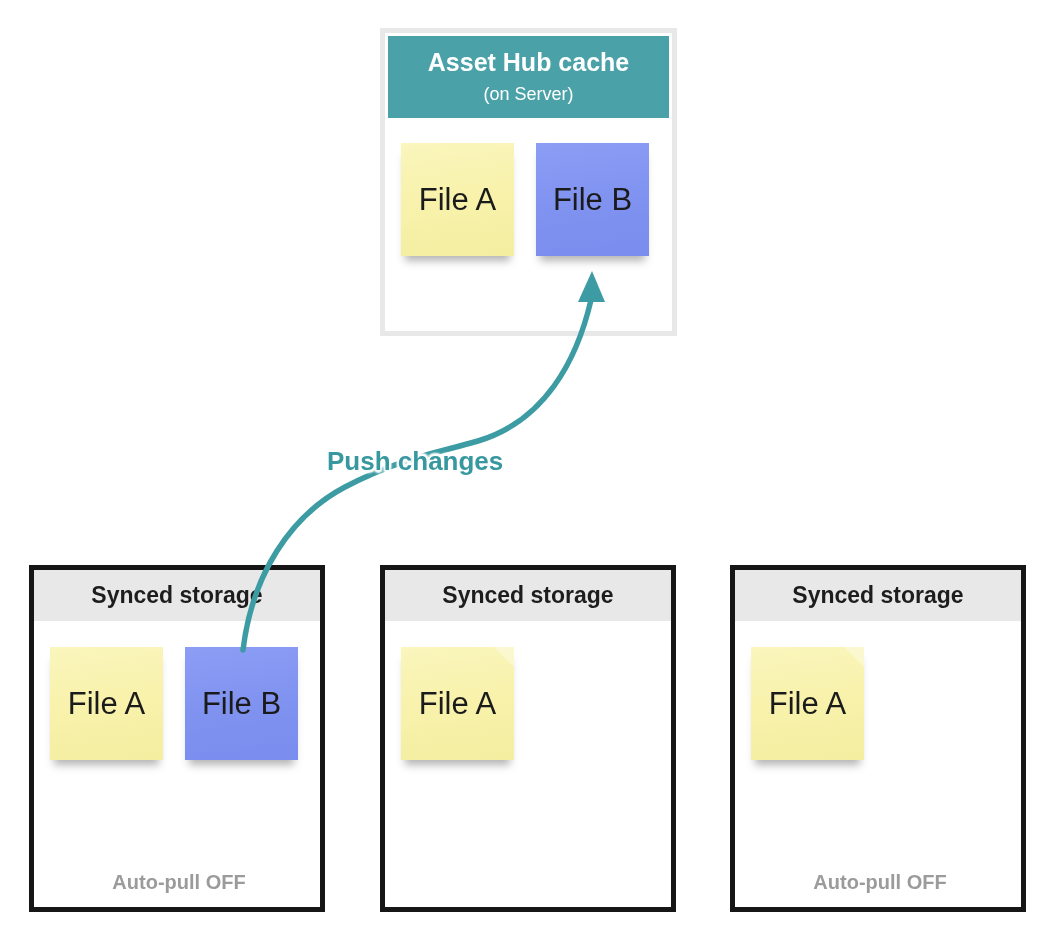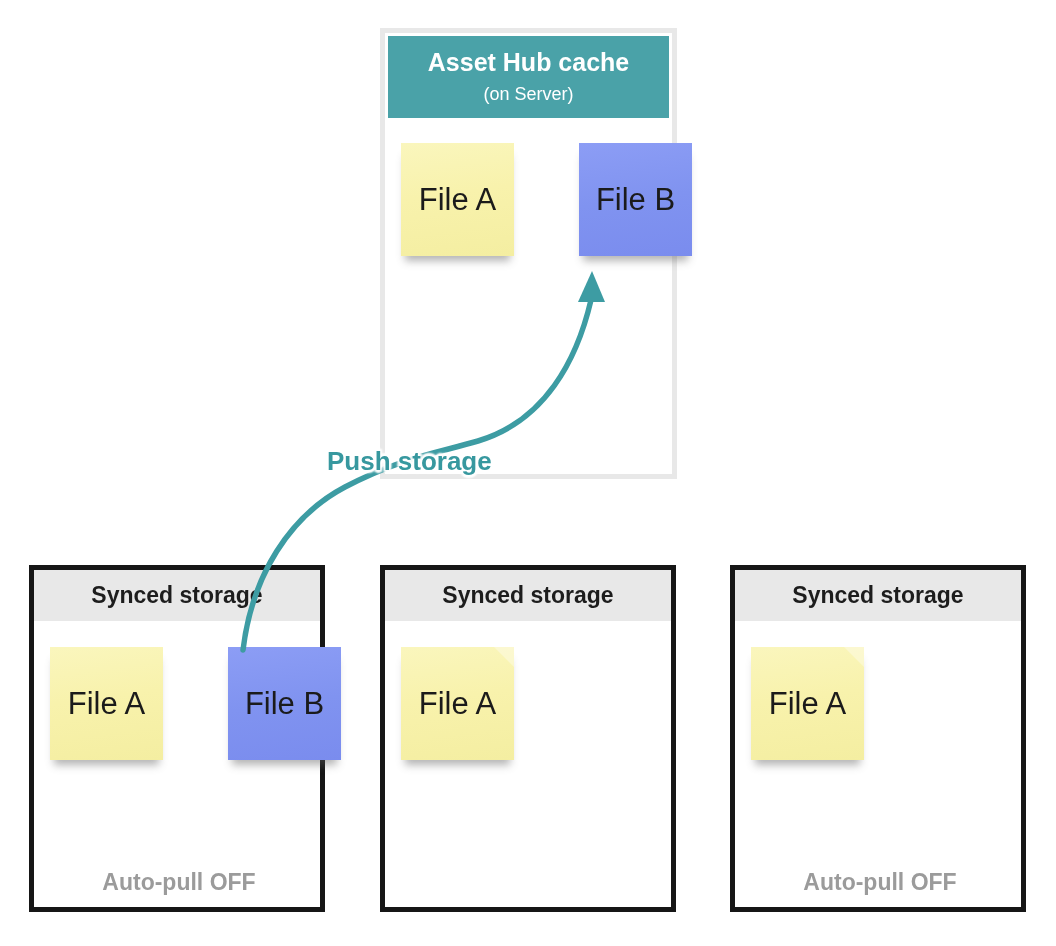--- a/index.html
+++ b/index.html
@@ -4,21 +4,21 @@
 <style>
   html, body { margin: 0; padding: 0; background: #ffffff; }
   body {
     width: 1056px; height: 946px; position: relative; overflow: hidden;
     font-family: "Liberation Sans", "DejaVu Sans", sans-serif;
   }
   .box { position: absolute; box-sizing: border-box; background: #ffffff; }
 
   
   .server-box {
-    left: 380px; top: 28px; width: 297px; height: 451px;
+    left: 380px; top: 28px; width: 297px; height: 308px;
     border: 5px solid #e8e8e8;
   }
   .server-header {
     margin: 3px 3px 0 3px; height: 82px; background: #4aa2a8;
     color: #ffffff; text-align: center; padding-top: 10px; box-sizing: border-box;
   }
   .server-title { font-size: 25px; font-weight: bold; line-height: 33px; }
   .server-subtitle { font-size: 18px; line-height: 30px; }
 
   
@@ -28,41 +28,40 @@
   }
   .storage-box.b1 { left: 29px; }
   .storage-box.b2 { left: 380px; }
   .storage-box.b3 { left: 730px; }
   .storage-header {
     height: 51px; background: #e8e8e8; color: #1d1d1d;
     font-size: 23px; font-weight: bold; text-align: center; line-height: 51px;
   }
   .storage-footer {
     position: absolute; left: 4px; right: 0; bottom: 0; height: 50px;
-    text-align: center; line-height: 50px; font-size: 23px; font-weight: bold;
+    text-align: center; line-height: 50px; font-size: 20px; font-weight: bold;
   }
   .footer-off { color: #9b9b9b; background: transparent; }
   .footer-on  { color: #161616; background: #c9e2e7; }
 
   
   .files { position: absolute; left: 16px; display: flex; gap: 22px; }
   .server-box .files { top: 110px; }
   .storage-box .files { top: 77px; }
   .sticky {
     width: 113px; height: 113px; position: relative;
     display: flex; align-items: center; justify-content: center;
     font-size: 31px; color: #1b1b1b;
     box-shadow: 0 9px 8px -4px rgba(90,90,90,0.45);
   }
   .sticky-yellow {
     background: linear-gradient(172deg, #faf6bd 0%, #f8f2ac 45%, #f4eea1 100%);
   }
   .sticky-blue {
     background: linear-gradient(172deg, #8c9df5 0%, #8093f0 50%, #7a8cee 100%);
-    margin-left: 43px;
   }
   .sticky.fold::after {
     content: ""; position: absolute; top: 0; right: 0;
     border-left: 20px solid transparent;
     border-top: 20px solid rgba(255,255,255,0.35);
   }
 
   
   .arrow-layer {
     position: absolute; left: 0; top: 0; width: 1056px; height: 946px;
@@ -126,13 +125,13 @@
   <footer class="storage-footer footer-off">Auto-pull OFF</footer>
 </section>
 
 <svg class="arrow-layer" viewBox="0 0 1056 946" xmlns="http://www.w3.org/2000/svg">
   <path d="M 243 650
            C 252 575, 290 516, 345 487
            C 400 458, 437 453, 478 441
            C 545 421, 577 360, 591 300" fill="none" stroke="#3d9ca3" stroke-width="5.5" stroke-linecap="round"></path>
   <polygon points="592,271 578,302 605,302" fill="#3d9ca3"></polygon>
 </svg>
-<div class="arrow-label">Push storage</div>
+<div class="arrow-label">Push changes</div>
 
 </body></html>

